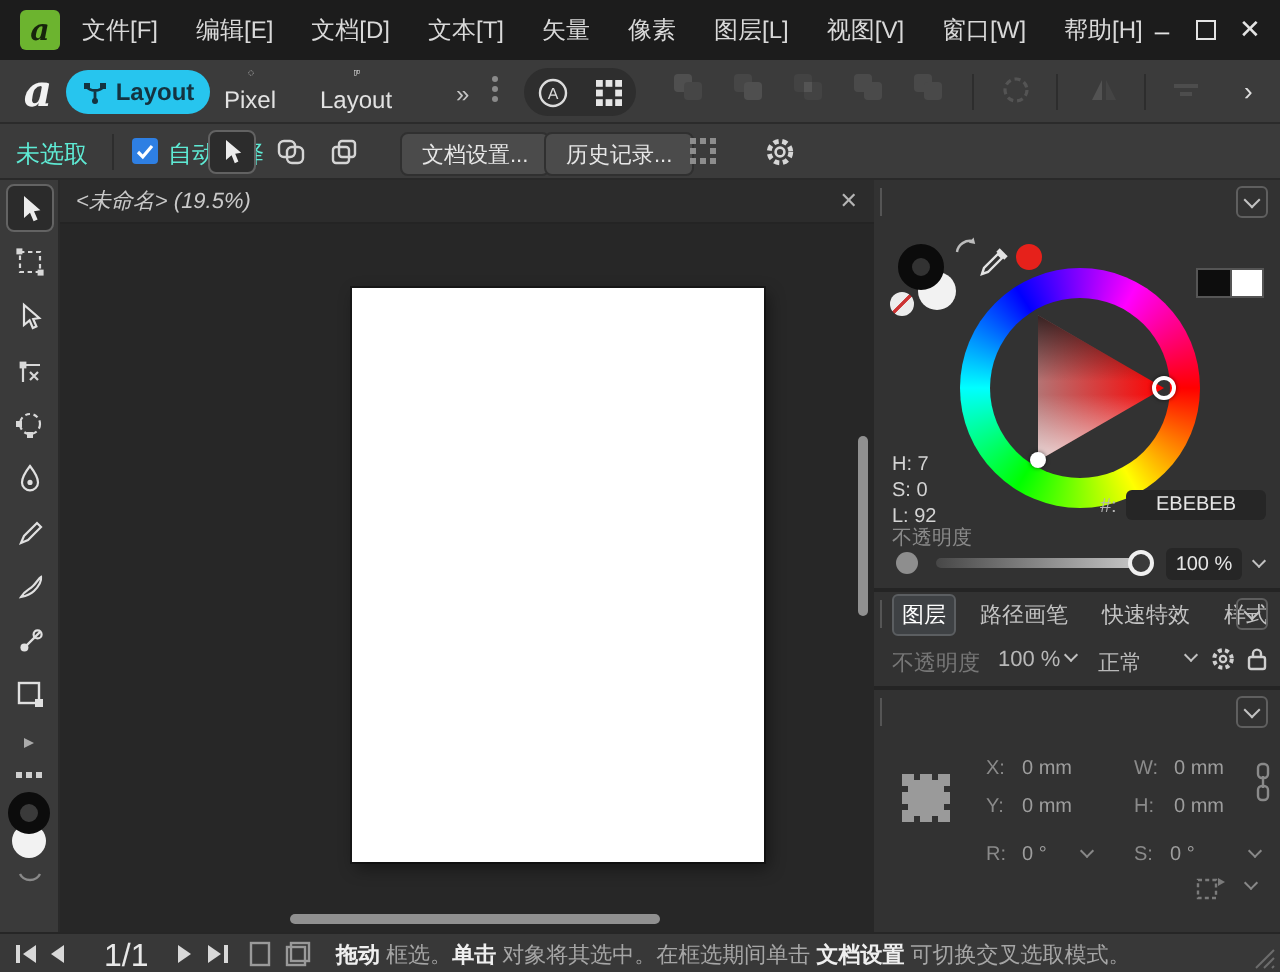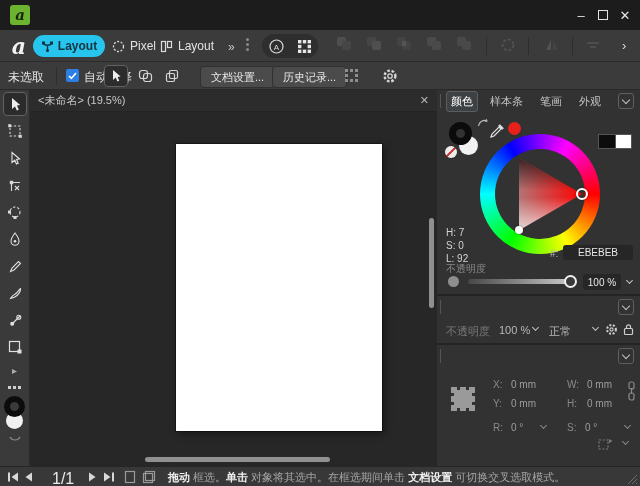--- a/index.html
+++ b/index.html
@@ -1,20 +1,20 @@
 <!DOCTYPE html>
 <html><head>
 <meta charset="utf-8">
 <style>
   html,body{margin:0;padding:0;}
   body{width:640px;height:486px;position:relative;overflow:hidden;
        background:#272727;font-family:"Liberation Sans","DejaVu Sans",sans-serif;
        -webkit-font-smoothing:antialiased;color:#ddd;}
   .abs{position:absolute;}
-  .row{display:flex;align-items:center;}
+  .row{display:flex;align-items:center;font-style:italic;}
 
   
   .titlebar{left:0;top:0;width:640px;height:30px;background:#1c1c1c;}
   .appicon{left:10px;top:5px;width:20px;height:20px;background:#6cb42f;border-radius:3px;
            display:flex;align-items:center;justify-content:center;}
   .appicon span{font-family:"DejaVu Serif",serif;font-style:italic;font-weight:bold;
                 color:#17230c;font-size:15px;line-height:1;}
   .menus{left:38px;top:0;height:30px;display:flex;align-items:center;gap:13px;padding-left:0;}
   .menu{font-size:12px;color:#d9d9d9;padding:2px 3px;cursor:default;}
   .wincontrols{right:4px;top:0;height:30px;display:flex;align-items:center;}
@@ -22,33 +22,33 @@
       color:#e3e3e3;font-size:13px;}
   .maxbox{width:8px;height:8px;border:1px solid #e3e3e3;display:inline-block;}
 
   
   .personabar{left:0;top:30px;width:640px;height:32px;background:#3b3b3b;border-bottom:1px solid #2b2b2b;box-sizing:border-box;}
   .brand2{left:7px;top:33px;width:24px;height:26px;display:flex;align-items:center;justify-content:center;}
   .brand2 span{font-family:"DejaVu Serif",serif;font-style:italic;font-weight:bold;color:#f2f2f2;font-size:22px;line-height:1;}
   .pill{left:33px;top:35px;width:72px;height:22px;background:#27c5ee;border-radius:12px;
         display:flex;align-items:center;justify-content:center;gap:4px;}
   .pill span{font-size:12px;font-weight:bold;color:#143340;}
-  .persona{height:22px;top:35px;display:flex;align-items:center;gap:5px;}
+  .persona{height:22px;top:35px;display:flex;align-items:center;gap:5px;flex-direction:column;}
   .persona span{font-size:12px;color:#e2e2e2;}
   .ovf{font-size:12px;color:#c5c5c5;}
   .dots3{display:flex;flex-direction:column;gap:2px;}
   .dots3 i{width:3px;height:3px;background:#8a8a8a;border-radius:50%;}
   .tgroup{left:262px;top:34px;width:56px;height:24px;background:#2e2e2e;border-radius:13px;
           display:flex;align-items:center;justify-content:space-around;}
   .dimicon{opacity:.55;}
   .vsep{width:1px;height:18px;background:#2d2d2d;}
 
   
   .contextbar{left:0;top:62px;width:640px;height:28px;background:#3b3b3b;border-bottom:1px solid #292929;box-sizing:border-box;}
-  .ctext{font-size:12px;color:#e5e5e5;}
+  .ctext{font-size:12px;color:#5eead4;}
   .cb{width:13px;height:13px;background:#2e7fe3;border-radius:2px;display:flex;align-items:center;justify-content:center;}
   .iconbtn{width:24px;height:22px;border-radius:4px;display:flex;align-items:center;justify-content:center;}
   .iconbtn.sel{background:#2c2c2c;border:1px solid #626262;box-sizing:border-box;}
   .pushbtn{height:20px;padding:0 10px;background:#4b4b4b;border:1px solid #303030;border-radius:4px;
            display:flex;align-items:center;font-size:11px;color:#e6e6e6;}
 
   
   .toolstrip{left:0;top:90px;width:30px;height:376px;background:#3a3a3a;border-right:1px solid #2a2a2a;box-sizing:border-box;}
   .tool{width:24px;height:24px;margin:2px 3px 3px 3px;border-radius:4px;display:flex;align-items:center;justify-content:center;}
   .tool.sel{background:#2b2b2b;border:1px solid #636363;box-sizing:border-box;}
@@ -107,20 +107,32 @@
   .hb{color:#efefef;font-weight:bold;text-align:center;}
   .pageind{font-size:16px;color:#e8e8e8;}
 </style>
 </head>
 <body>
 
 <div class="abs titlebar">
   <div class="abs appicon">
       <span>a</span>
     </div>
+  <div class="abs menus">
+    <span class="menu">文件[F]</span>
+    <span class="menu">编辑[E]</span>
+    <span class="menu">文档[D]</span>
+    <span class="menu">文本[T]</span>
+    <span class="menu">矢量</span>
+    <span class="menu">像素</span>
+    <span class="menu">图层[L]</span>
+    <span class="menu">视图[V]</span>
+    <span class="menu">窗口[W]</span>
+    <span class="menu">帮助[H]</span>
+  </div>
   <div class="abs wincontrols">
     <span class="wc">–</span>
     <span class="wc">
         <i class="maxbox"></i>
       </span>
     <span class="wc">✕</span>
   </div>
 </div>
 
 <div class="abs personabar"></div>
@@ -359,26 +371,20 @@
 <div class="abs canvas">
   <div class="abs page"></div>
   <div class="abs hscroll"></div>
   <div class="abs vscroll"></div>
 </div>
 
 <div class="abs studio">
 
   <div class="pgroup" style="top:0;height:204px;">
     <i class="phandle"></i>
-    <div class="ptabs">
-      <span class="ptab sel">颜色</span>
-      <span class="ptab">样本条</span>
-      <span class="ptab">笔画</span>
-      <span class="ptab">外观</span>
-    </div>
     <div class="chevbox" style="right:6px;top:3px;">
         <i class="chev"></i>
       </div>
 
     <i class="abs" style="left:22px;top:46px;width:19px;height:19px;background:#f2f2f2;border-radius:50%;"></i>
     <i class="abs" style="left:12px;top:32px;width:23px;height:23px;border:7px solid #0b0b0b;border-radius:50%;box-sizing:border-box;"></i>
     <i class="abs" style="left:8px;top:56px;width:12px;height:12px;background:#ececec;border-radius:50%;background:linear-gradient(135deg,#ececec 44%,#c33 46%,#c33 54%,#ececec 56%);"></i>
     <svg class="abs" style="left:40px;top:28px;" width="11" height="10" viewBox="0 0 11 10">
       <path d="M1.5 8 C2 4 6 2 9 2.5" stroke="#bdbdbd" fill="none" stroke-width="1.2"></path>
         <polygon points="9.8,0.8 10.6,4 7.4,3.4" fill="#bdbdbd"></polygon>
@@ -418,20 +424,26 @@
     <div class="abs valbox" style="left:146px;top:184px;width:38px;">
         <span>100 %</span>
       </div>
     <div class="chevbox" style="right:3px;top:184px;border:none;">
         <i class="chev sm"></i>
       </div>
   </div>
 
   <div class="pgroup" style="top:206px;height:47px;">
     <i class="phandle"></i>
+    <div class="ptabs">
+      <span class="ptab sel">图层</span>
+      <span class="ptab">路径画笔</span>
+      <span class="ptab">快速特效</span>
+      <span class="ptab">样式</span>
+    </div>
     <div class="chevbox" style="right:6px;top:3px;">
         <i class="chev"></i>
       </div>
 
     <span class="abs fldlbl" style="left:9px;top:28px;font-size:11px;color:#777;">不透明度</span>
     <span class="abs" style="left:62px;top:28px;font-size:11px;color:#b8b8b8;">100 %</span>
     <i class="abs chev sm" style="left:96px;top:32px;"></i>
     <span class="abs" style="left:112px;top:28px;font-size:11px;color:#b8b8b8;">正常</span>
     <i class="abs chev sm" style="left:156px;top:32px;"></i>
     <svg class="abs" style="left:168px;top:27px;" width="13" height="13" viewBox="0 0 13 13">

